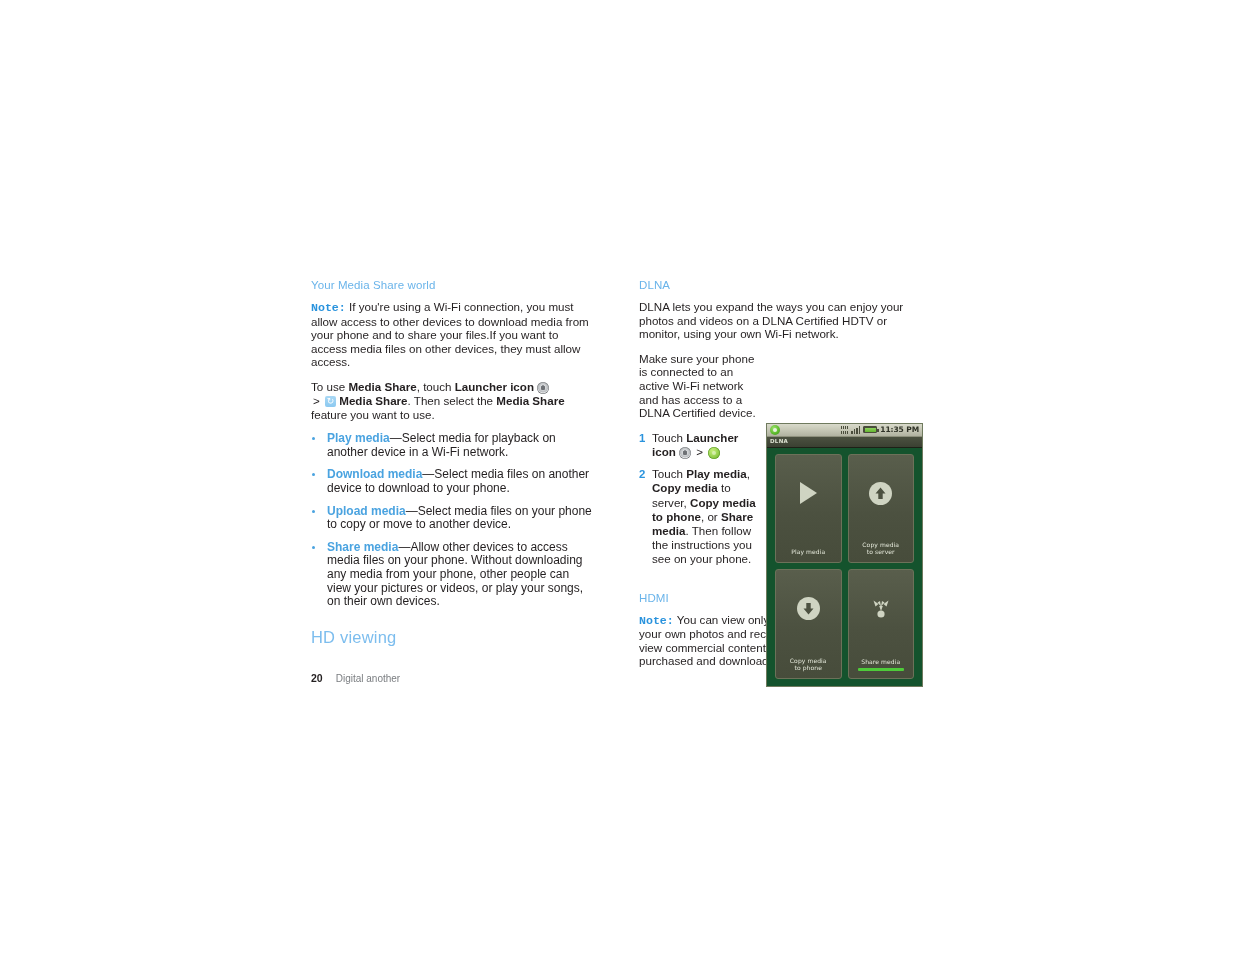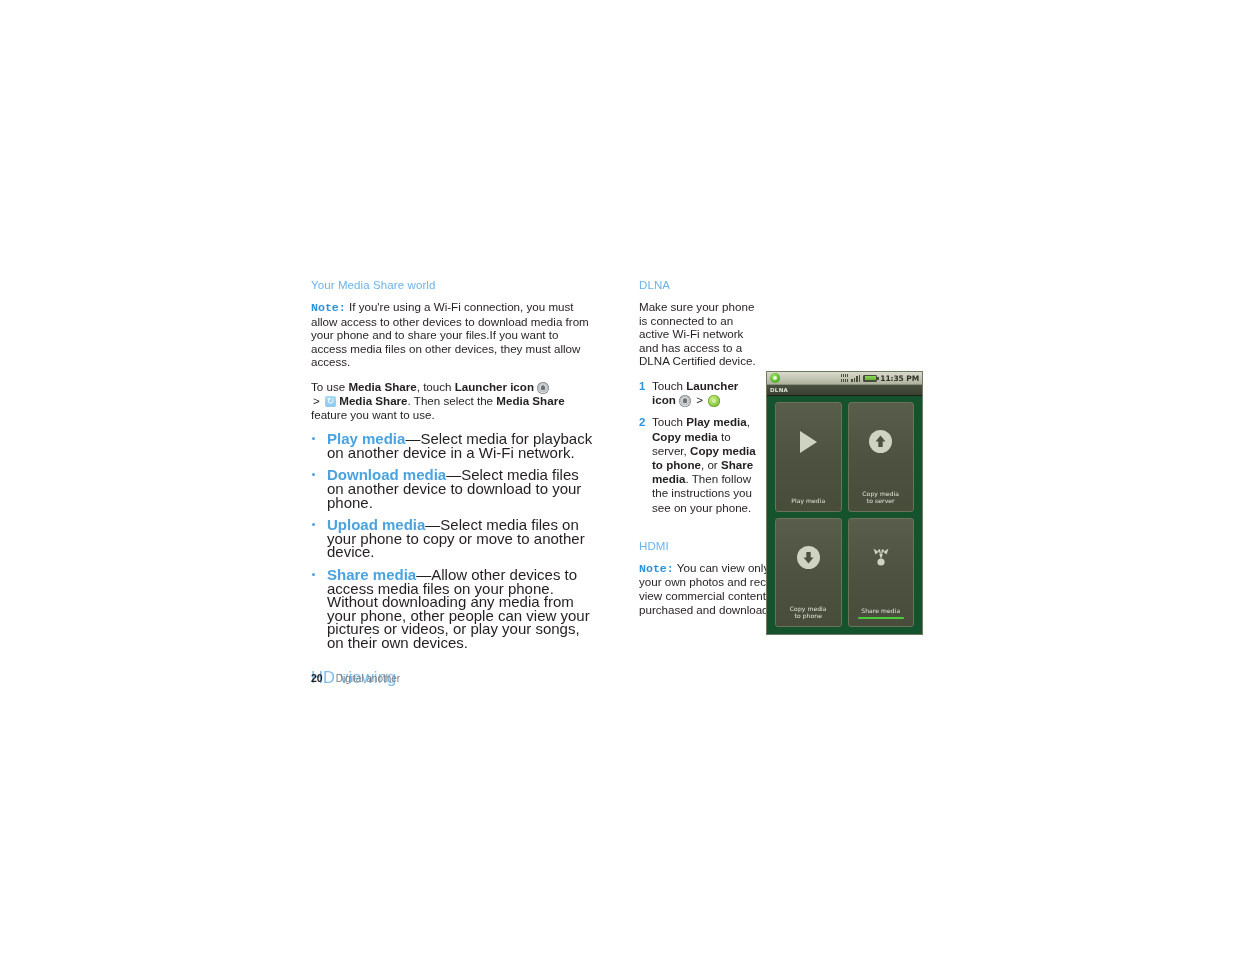--- a/index.html
+++ b/index.html
@@ -70,21 +70,21 @@
 
   
   ul.bullets {
     list-style: none;
     margin: 0;
     padding: 0;
   }
   ul.bullets > li {
     position: relative;
     padding-left: 16px;
-    font-size: 15px;
+    font-size: 12px;
     line-height: 13.6px;
     margin-bottom: 9px;
     color: #231f20;
   }
   ul.bullets > li:last-child { margin-bottom: 0; }
   ul.bullets > li .dot {
     position: absolute;
     left: 1px;
     top: 5px;
     width: 3px;
@@ -418,20 +418,21 @@
 
     <div style="height:19px"></div>
 
     <h2 class="h-large">HD viewing</h2>
   </div>
 
   <div class="col-right">
 
     <h3 class="h-small">DLNA</h3>
 
+    <p class="body">DLNA lets you expand the ways you can enjoy your photos and videos on a DLNA Certified HDTV or monitor, using your own Wi-Fi network.</p>
 
     <div class="right-flow">
 
       <div class="phone-float">
         <div class="phone">
 
           <div class="statusbar">
             <div class="sb-left">
               <span class="icon-sync"></span>
             </div>

